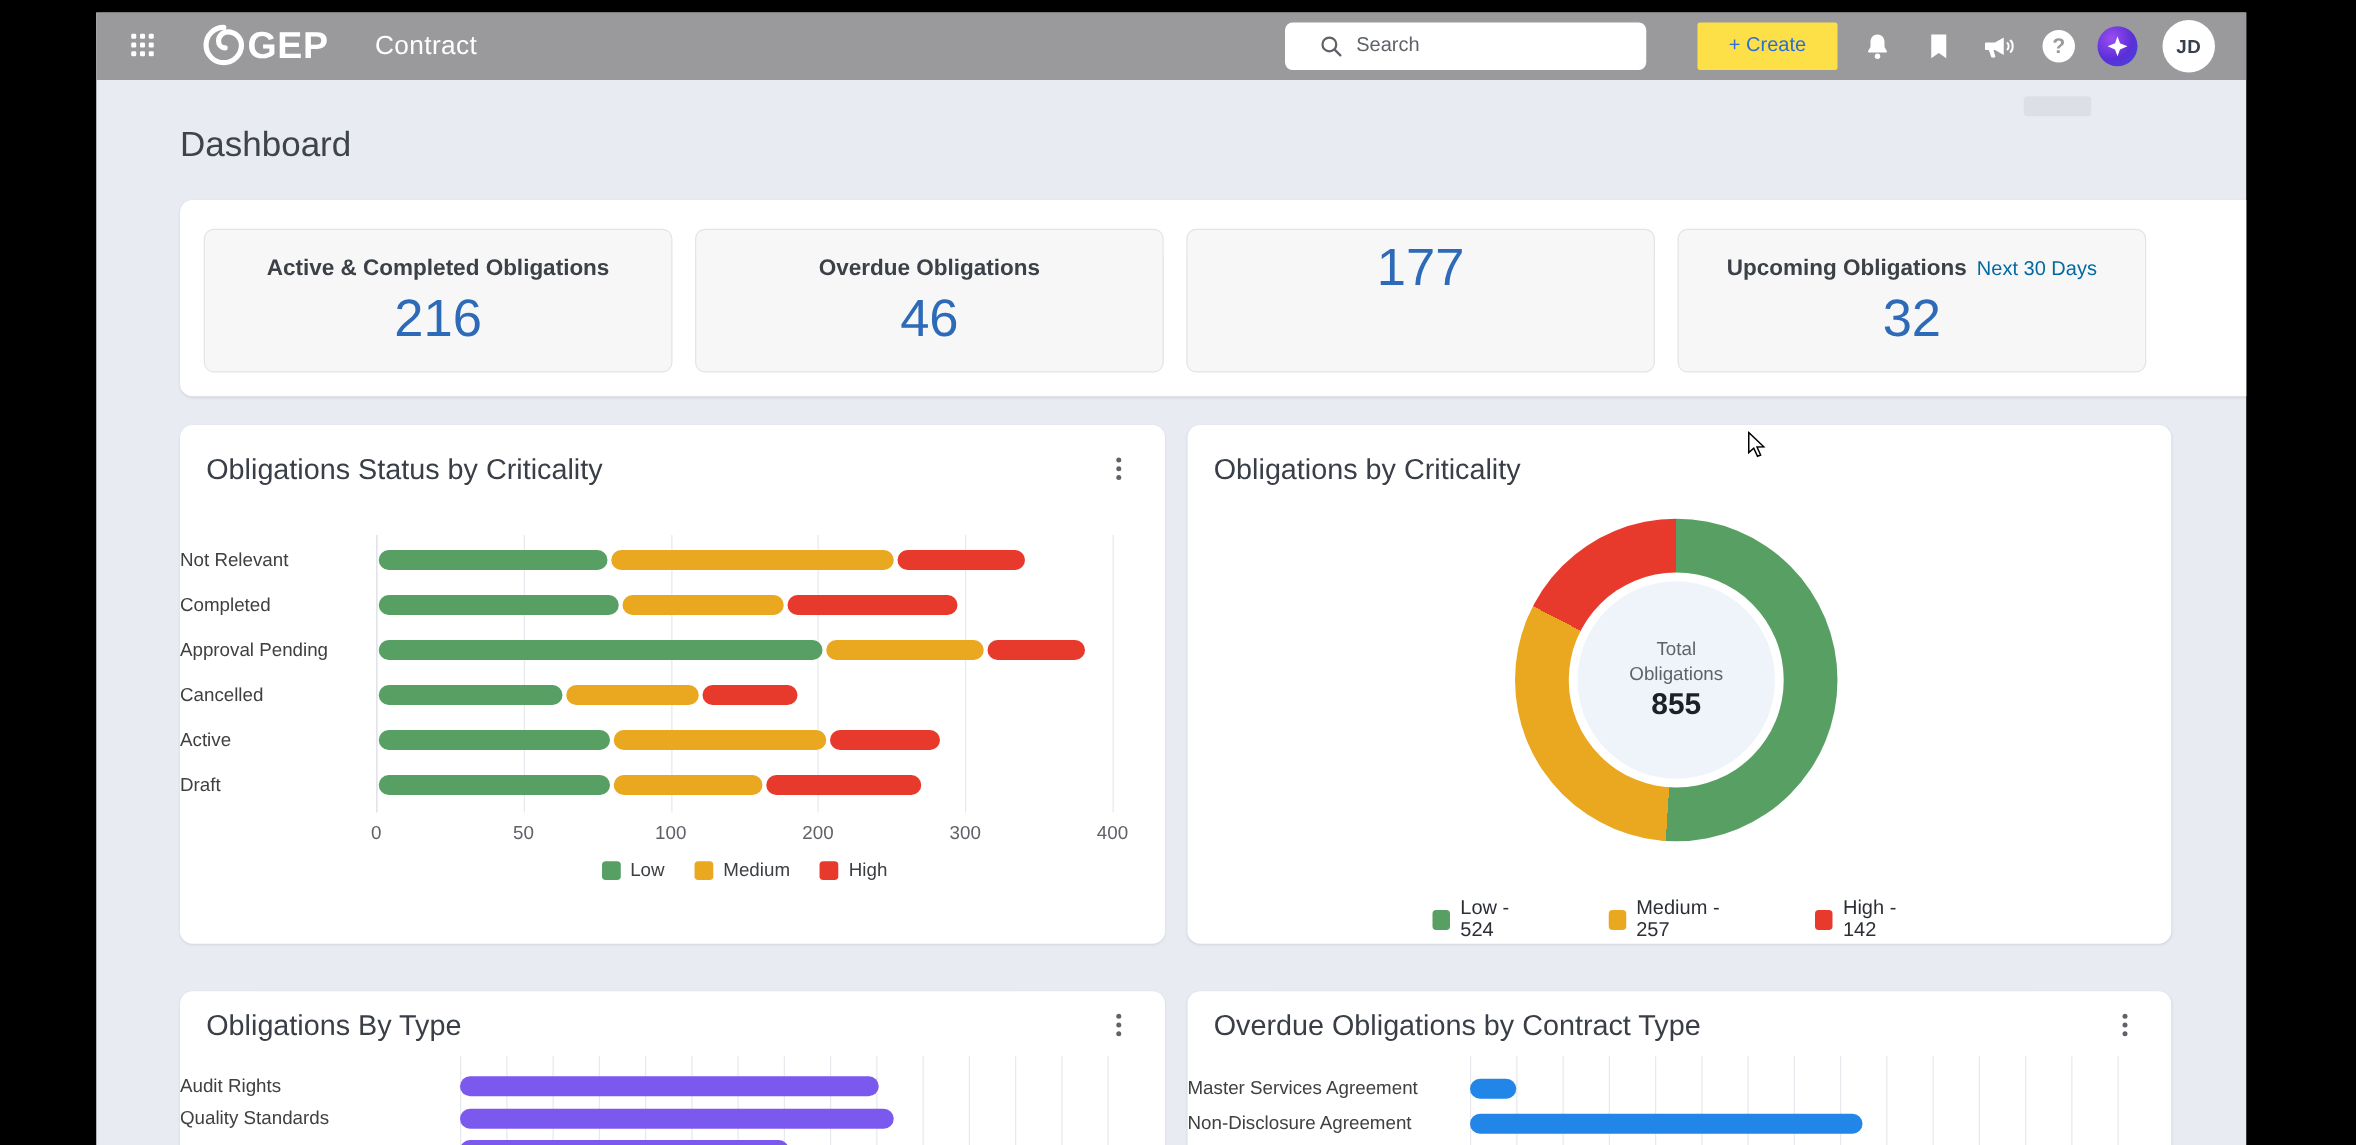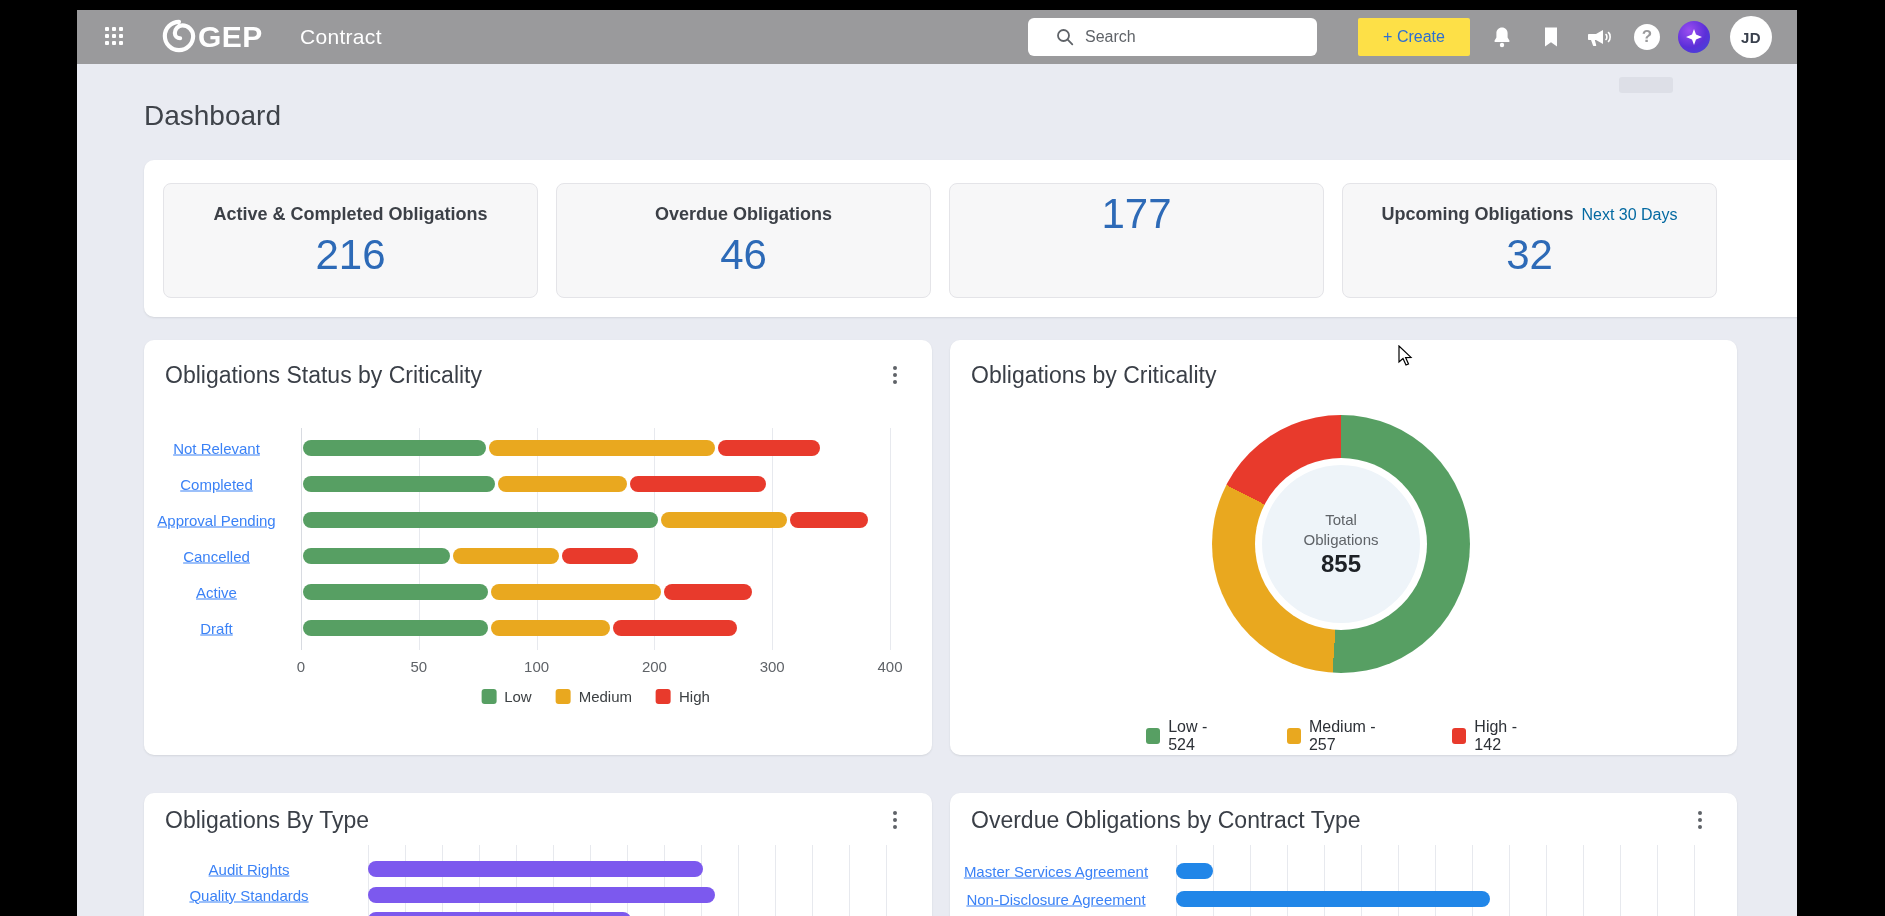--- a/index.html
+++ b/index.html
@@ -54,21 +54,21 @@
   .chart-card-bl{left:67px;top:783px;width:788px;height:260px;}
   .chart-card-br{left:873px;top:783px;width:787px;height:260px;}
   .card-title{position:absolute;left:21px;top:22px;font-size:23px;font-weight:500;color:#3a3f47;}
   .card-title.low{top:14px;}
   .kebab{position:absolute;right:28px;top:24px;width:18px;height:22px;cursor:pointer;
          display:flex;flex-direction:column;align-items:center;justify-content:center;gap:3px;}
   .kebab i{width:4px;height:4px;border-radius:50%;background:#5f6368;}
 
   .gridline{position:absolute;width:1px;background:#e7e9ee;}
   .gridline.first{background:#d8dbe1;}
-  .rowlabel{position:absolute;font-size:15px;color:#3b82f6;text-align:center;transform:translateY(-50%);text-decoration:underline;}
+  .rowlabel{position:absolute;font-size:15px;color:#404040;text-align:left;transform:translateY(-50%);}
   .ticklabel{position:absolute;font-size:15px;color:#5f6368;transform:translateX(-50%);}
   .bar-seg{position:absolute;height:16px;border-radius:8px;}
   .sbar{position:absolute;height:16px;border-radius:8px;}
 
   .legend{position:absolute;display:flex;align-items:center;}
   .legend .item{display:flex;align-items:center;gap:8px;font-size:15px;color:#3c4043;}
   .legend .sw{width:15px;height:15px;border-radius:3px;}
   .legend.donut-legend .item{font-weight:500;font-size:16px;color:#2c3036;}
   .legend.donut-legend .sw{width:16px;height:16px;}
 

